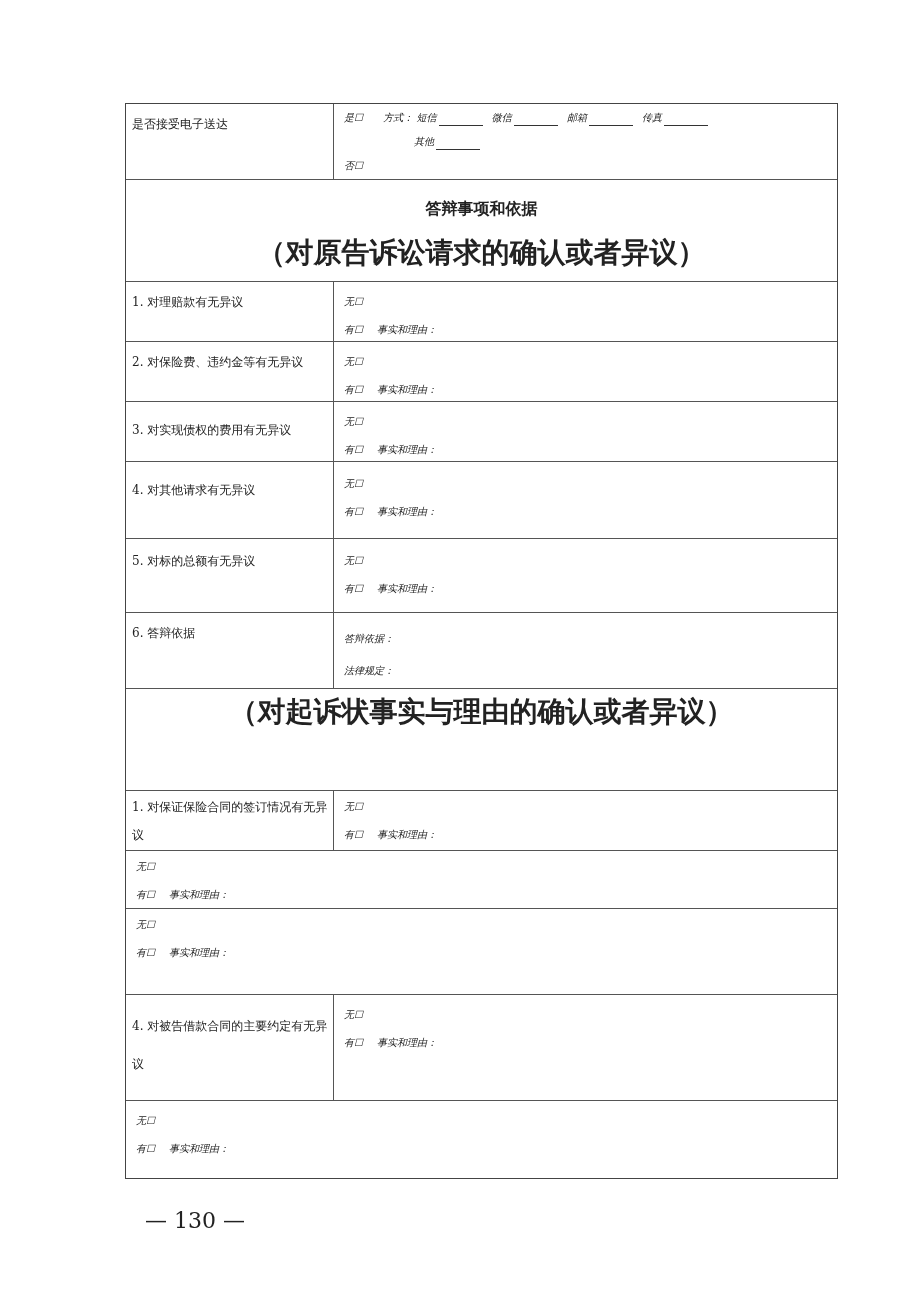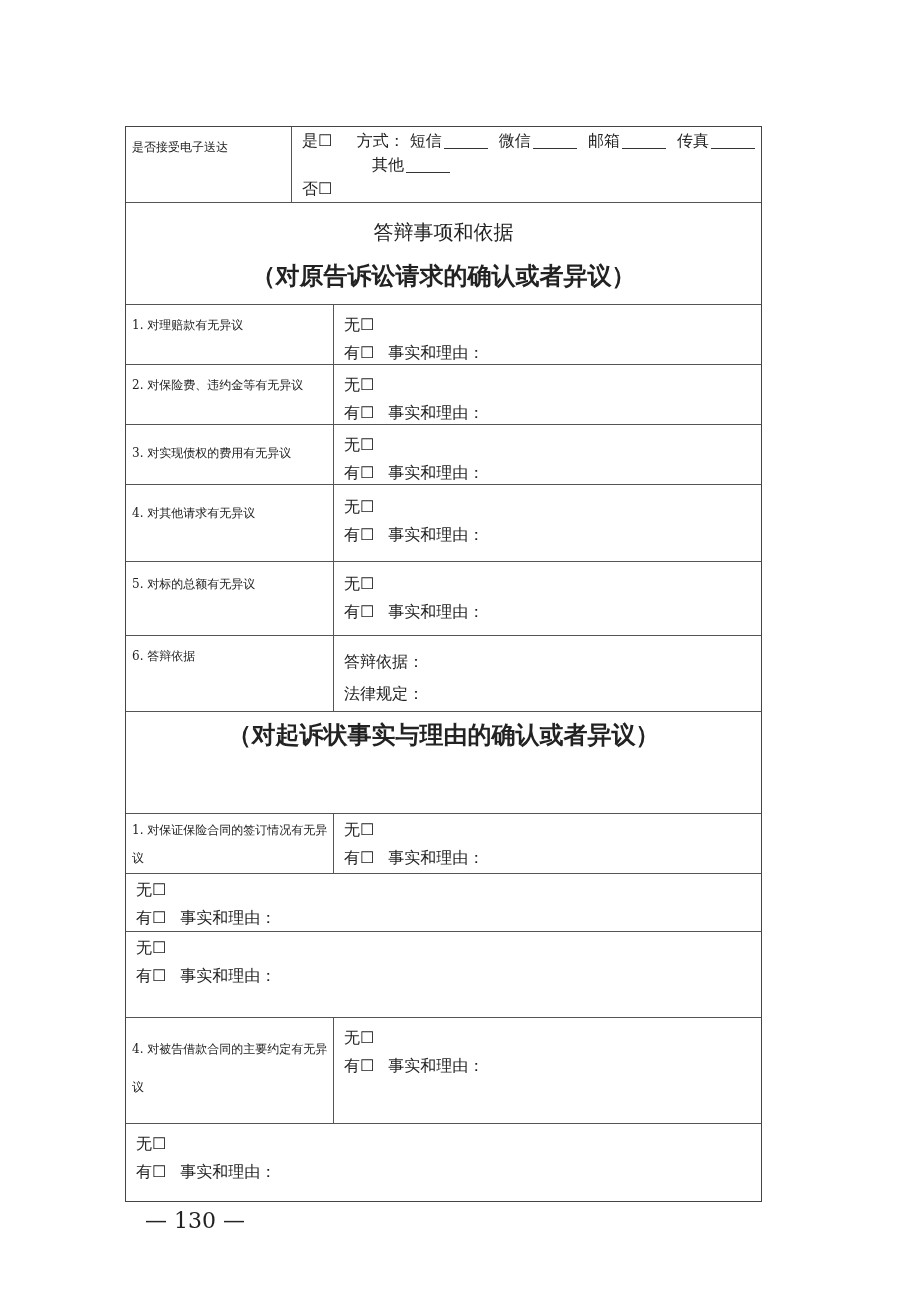--- a/index.html
+++ b/index.html
@@ -1,26 +1,26 @@
 <!DOCTYPE html>
 <html><head>
 <meta charset="utf-8">
 <style>
   html,body{margin:0;padding:0;background:#fff;}
   body{width:899px;height:1301px;position:relative;overflow:hidden;font-family:"DejaVu Serif","Liberation Serif",serif;color:#222;}
-  .table{position:absolute;left:125px;top:103px;width:637px;border:1.5px solid #444;box-sizing:border-box;margin-top:23px;}
+  .table{position:absolute;left:125px;top:103px;width:713px;border:1.5px solid #444;box-sizing:border-box;}
   .row{display:flex;border-top:1.5px solid #555;box-sizing:border-box;}
   .row.first{border-top:none;}
   .lcell{width:208px;border-right:1.5px solid #555;box-sizing:border-box;padding:6px 4px 0 6px;font-size:12px;line-height:28px;}
-  .rcell{flex:1;padding:6px 0 0 10px;font-size:16px;box-sizing:border-box;}
+  .rcell{flex:1;padding:6px 0 0 10px;font-size:10px;box-sizing:border-box;font-style:italic;}
   .line{height:28px;line-height:28px;white-space:nowrap;}
   .blank{display:inline-block;width:44px;border-bottom:1px solid #333;height:14px;vertical-align:middle;margin:0 6px 0 2px;}
   .section{text-align:center;border-top:1.5px solid #555;box-sizing:border-box;}
-  .section .t1{font-size:20px;font-family:"DejaVu Sans","Liberation Sans",sans-serif;font-weight:normal;height:50px;line-height:58px;}
-  .section .t2{font-size:24px;font-family:Liberation Serif, serif;font-weight:bold;height:50px;line-height:46px;}
+  .section .t1{font-size:16px;font-family:"DejaVu Sans","Liberation Sans",sans-serif;font-weight:bold;height:50px;line-height:58px;}
+  .section .t2{font-size:28px;font-family:Liberation Serif, serif;font-weight:bold;height:50px;line-height:46px;}
   .pageno{position:absolute;left:145px;top:1208px;font-size:22px;}
   .gap{display:inline-block;width:14px;}
 </style>
 </head>
 <body>
 
 <div class="table">
 
   <div class="row first" style="height:75px">
     <div class="lcell">是否接受电子送达</div>

